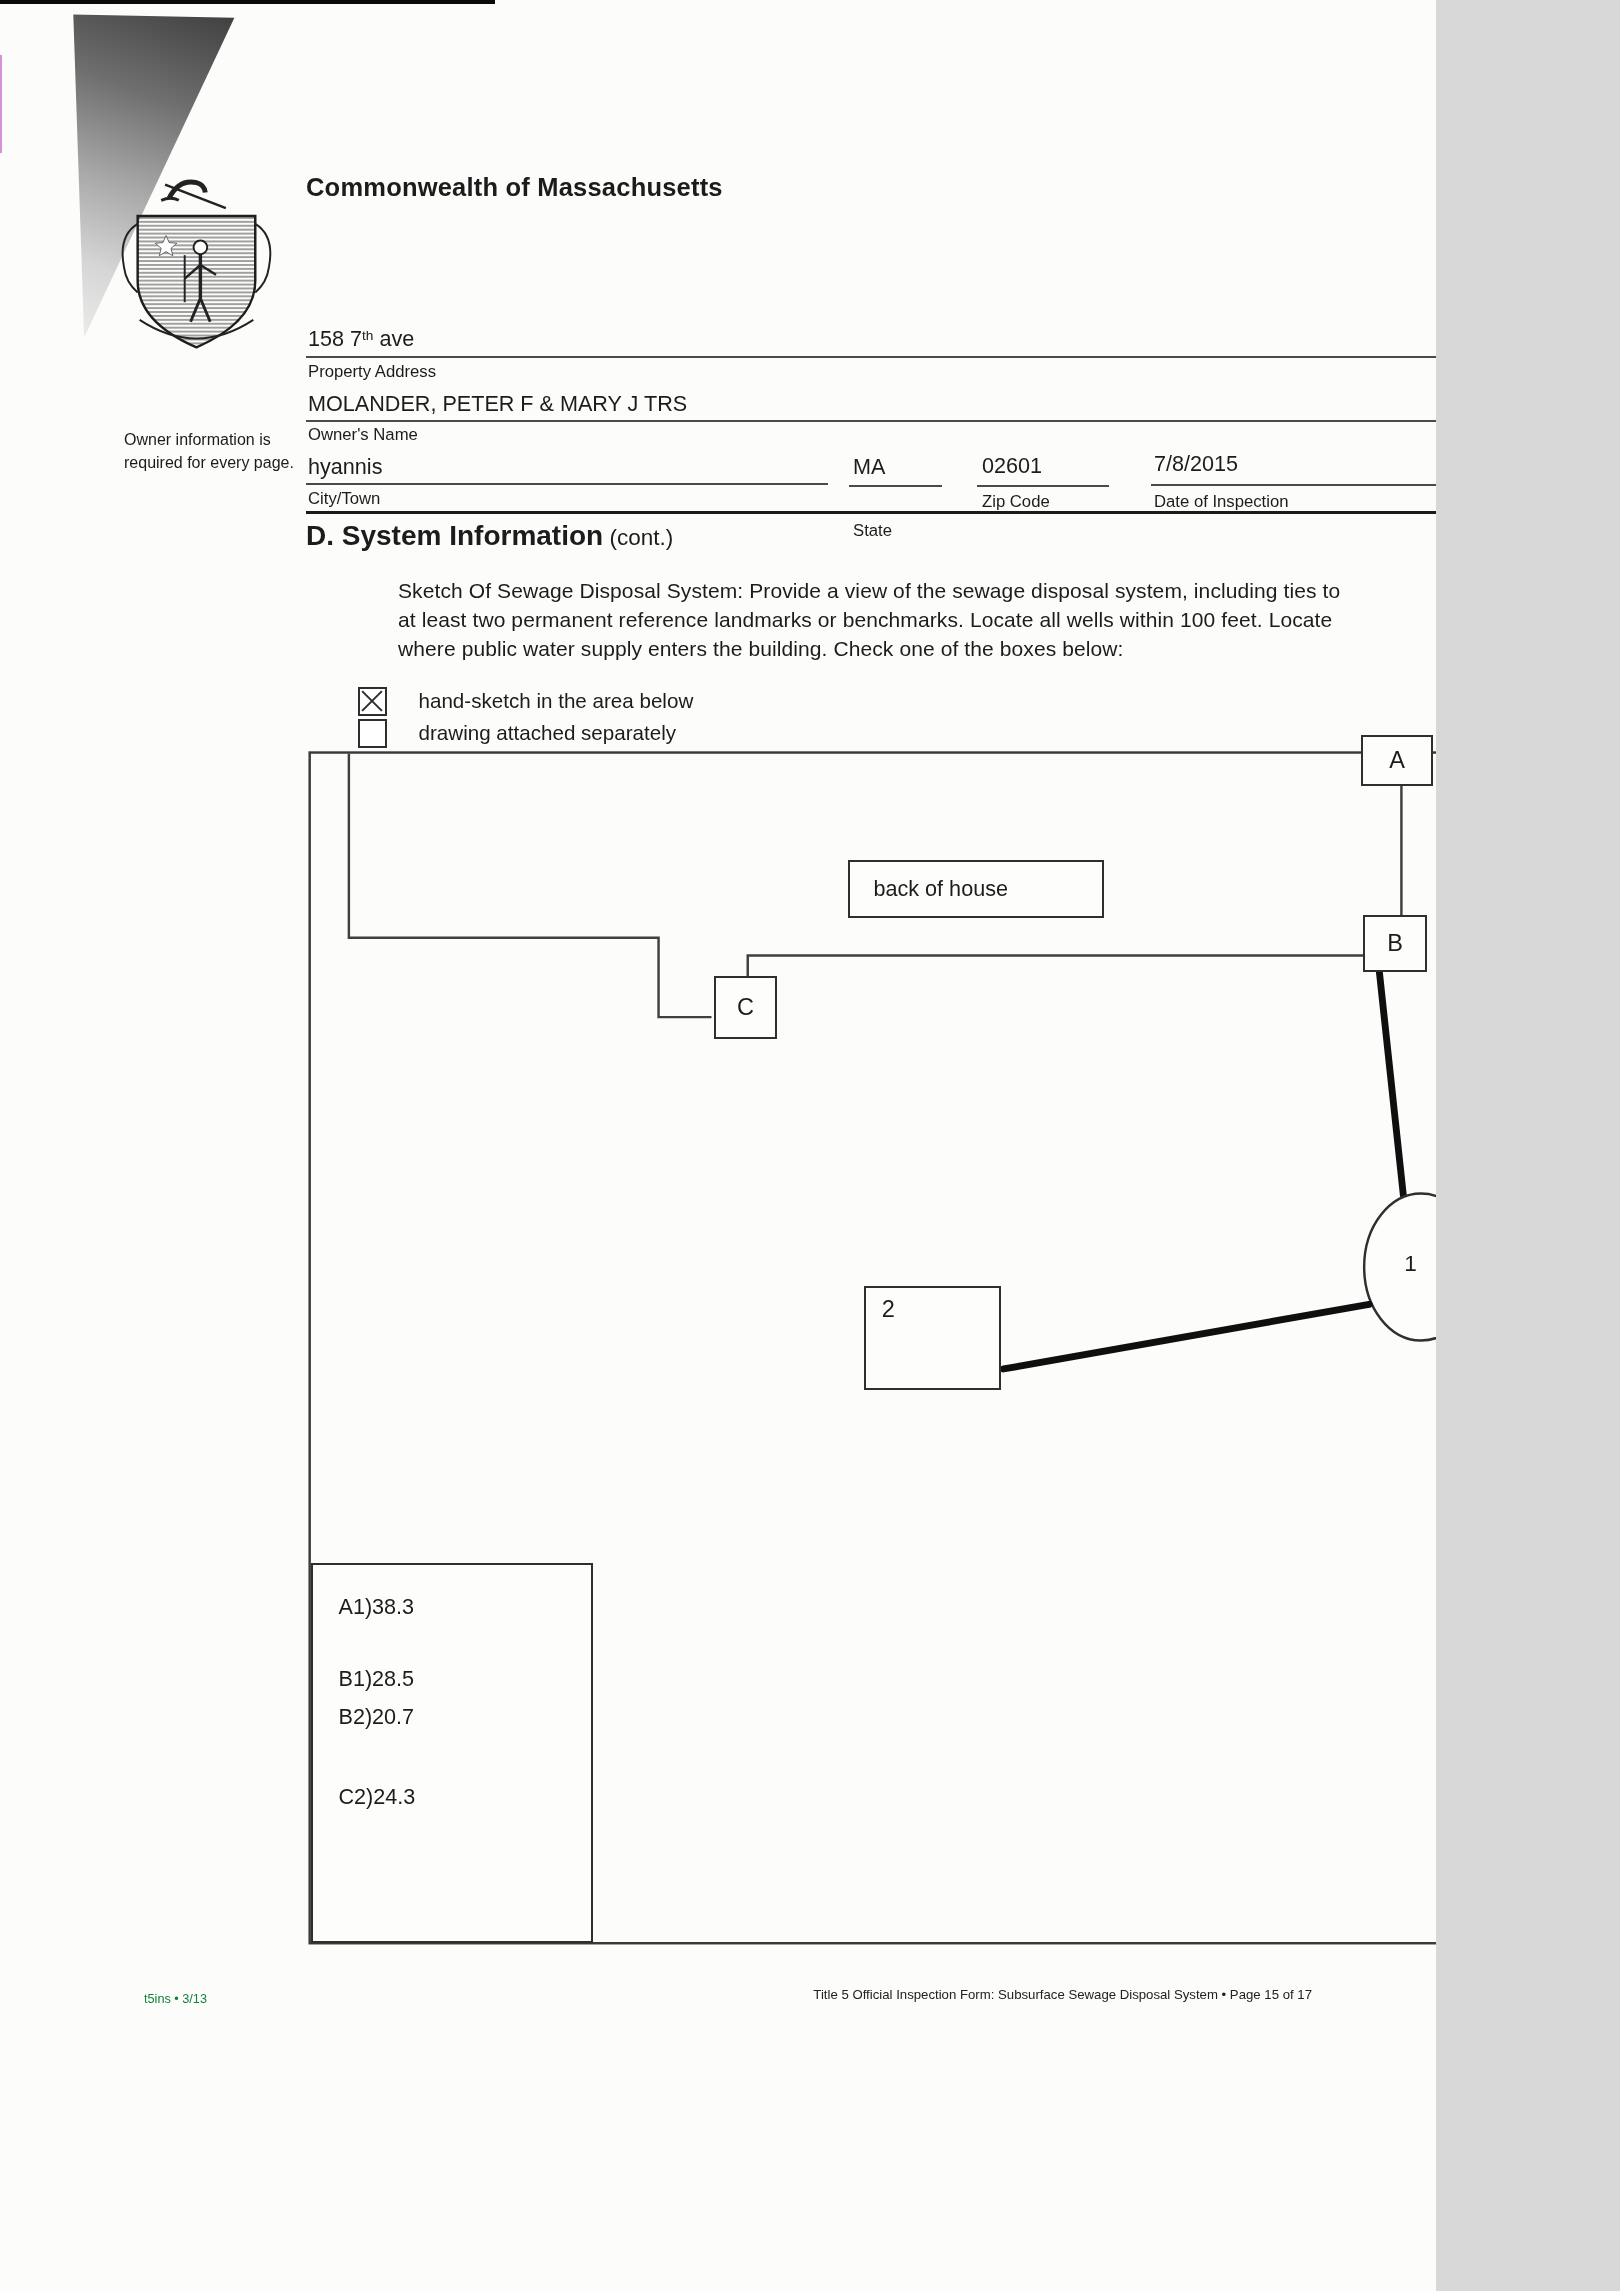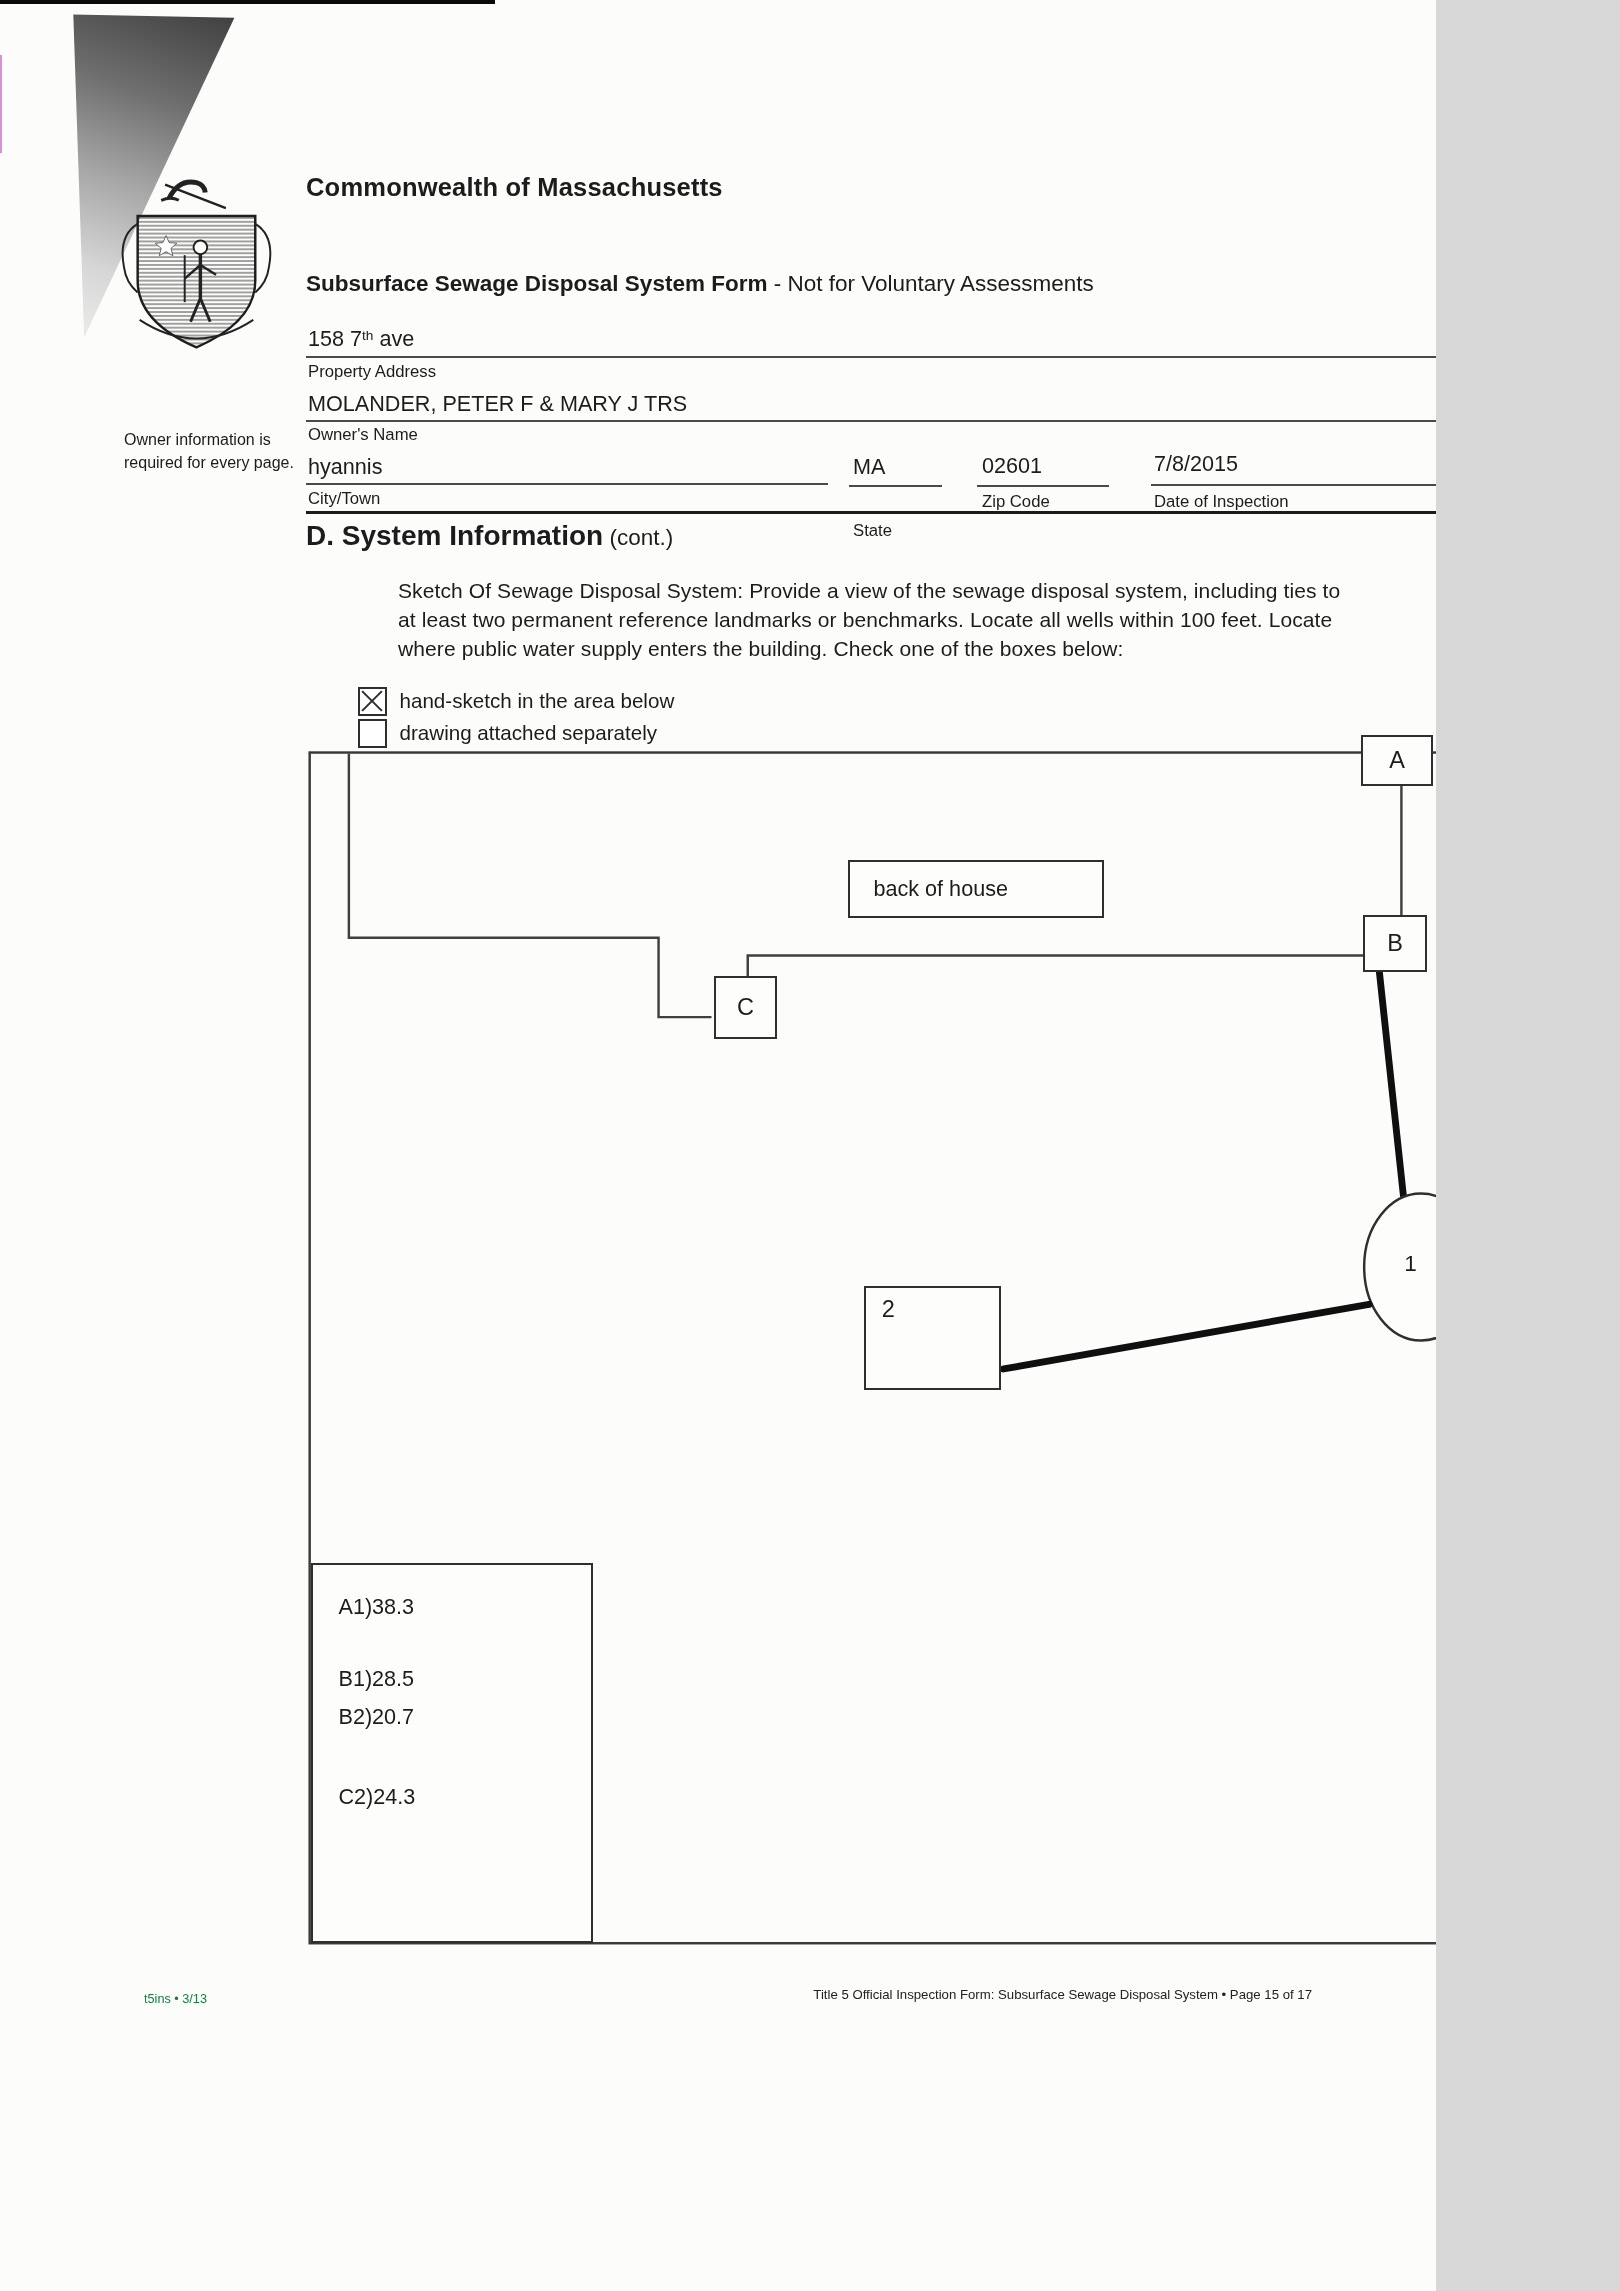--- a/index.html
+++ b/index.html
@@ -28,21 +28,21 @@
   .thick-rule{left:306px;top:511px;width:1195px;height:2.9px;background:#1b1b1b;}
 
   .owner-note{left:124px;top:429px;width:174px;font-size:16px;line-height:1.42;}
 
   
   .sec-head{left:306px;top:520px;font-size:28px;font-weight:bold;}
   .sec-head .cont{font-size:22.5px;font-weight:normal;}
 
   .para{left:359px;top:576px;font-size:21px;line-height:29px;letter-spacing:0.1px;margin-left:39px;}
 
-  .cbrow{display:flex;align-items:center;gap:13px;}
+  .cbrow{display:flex;align-items:center;gap:32px;}
   .cbrow .box{width:24.5px;height:24.5px;border:2px solid #2e2e2e;position:relative;flex:0 0 auto;background:#fff;}
   .cbrow .xmark{position:absolute;inset:0;}
   .cbrow .xmark::before,.cbrow .xmark::after{content:"";position:absolute;left:-2px;top:10.8px;width:28px;height:2px;background:#2e2e2e;}
   .cbrow .xmark::before{transform:rotate(45deg);}
   .cbrow .xmark::after{transform:rotate(-45deg);}
   .cbrow .cblabel{font-size:20.6px;white-space:nowrap;}
 
   
   .sketch-svg{left:294px;top:725px;}
   .nbox{position:absolute;background:#fdfdfc;border:2.5px solid #2f2f2f;
@@ -87,23 +87,20 @@
     <path d="M92 102 L76 116 M92 102 L108 112" stroke="#222" stroke-width="2.5"></path>
     <path d="M76 92 V140" stroke="#222" stroke-width="2"></path>
     <path d="M92 136 L82 160 M92 136 L102 160" stroke="#222" stroke-width="3"></path>
 
     <path d="M28 60 Q8 72 14 104 Q16 120 28 130" fill="none" stroke="#222" stroke-width="2"></path>
     <path d="M148 60 Q168 72 162 104 Q160 120 148 130" fill="none" stroke="#222" stroke-width="2"></path>
     <path d="M30 158 Q88 196 146 158" fill="none" stroke="#222" stroke-width="2"></path>
   </svg>
 
   <div class="abs org">Commonwealth of Massachusetts</div>
-  <div class="abs subtitle">
-    <span class="b">Subsurface Sewage Disposal System Form</span><span> - Not for Voluntary Assessments</span>
-  </div>
 
   <div class="abs fval" style="left:308px;top:326px;">
     <span>158 7</span><sup>th</sup><span> ave</span>
   </div>
   <div class="abs fline" style="left:306px;top:356px;width:1186px;"></div>
   <div class="abs flabel" style="left:308px;top:362px;">Property Address</div>
 
   <div class="abs fval" style="left:308px;top:391px;">MOLANDER, PETER F &amp; MARY J TRS</div>
   <div class="abs fline" style="left:306px;top:420px;width:1186px;"></div>
   <div class="abs flabel" style="left:308px;top:425px;">Owner's Name</div>

